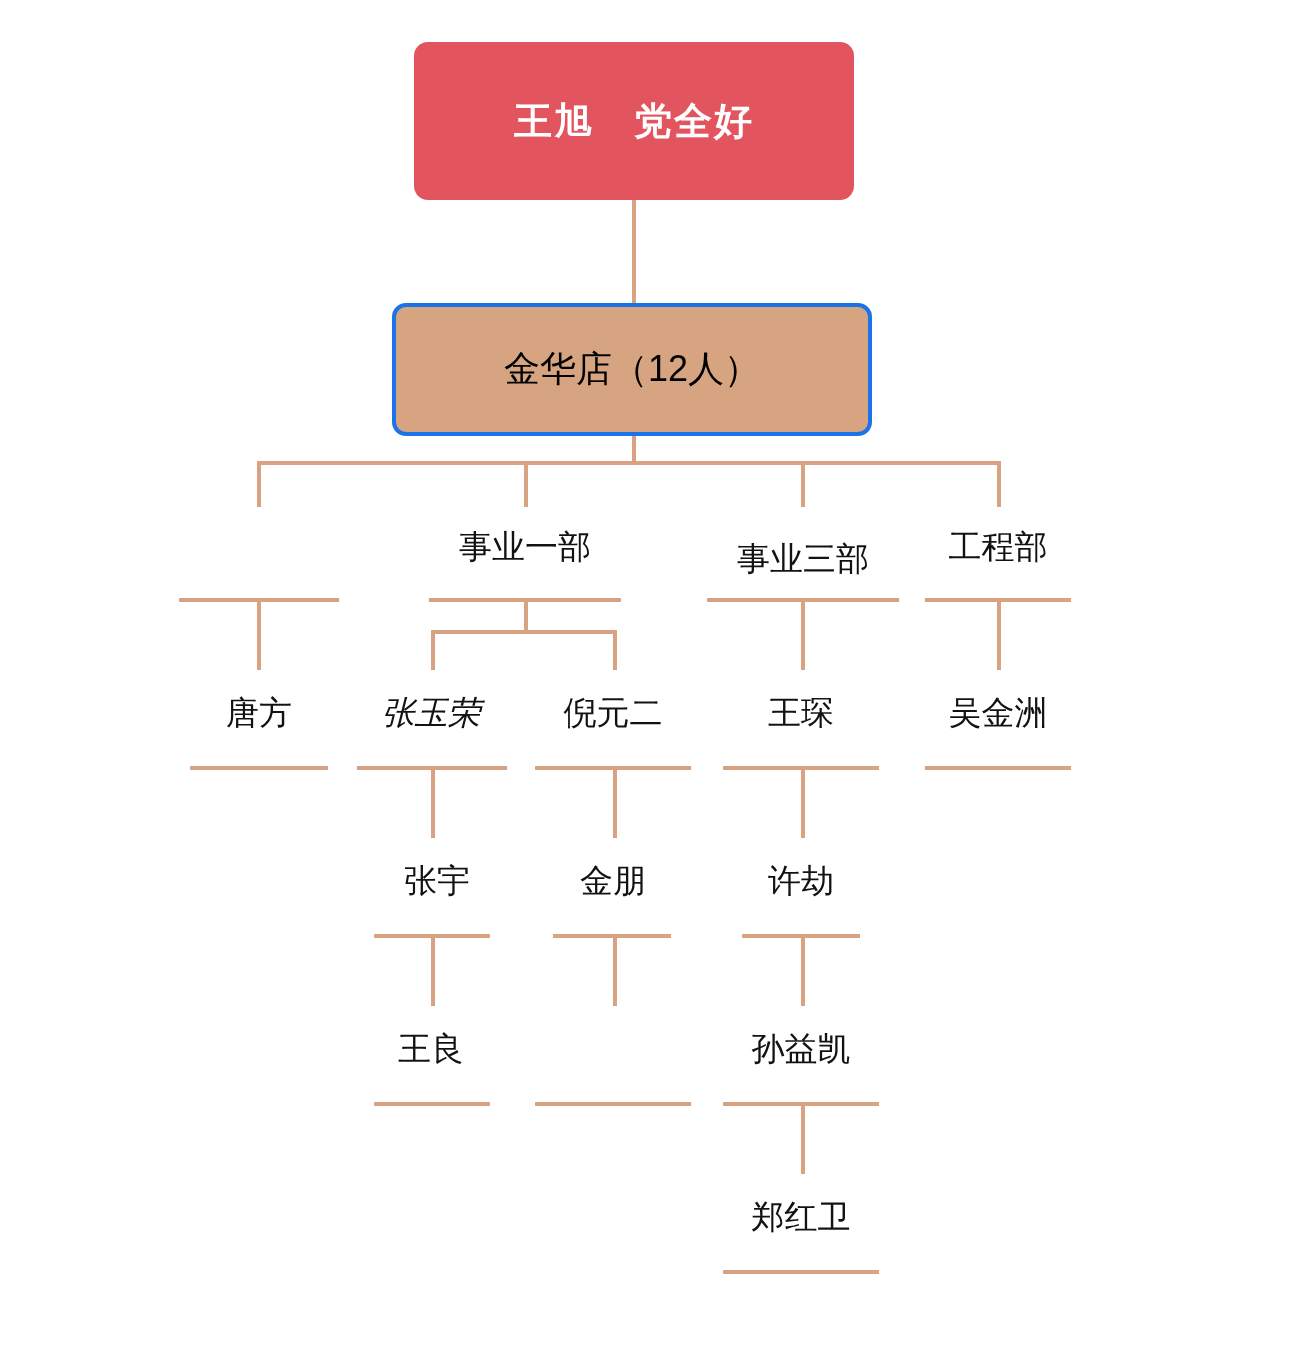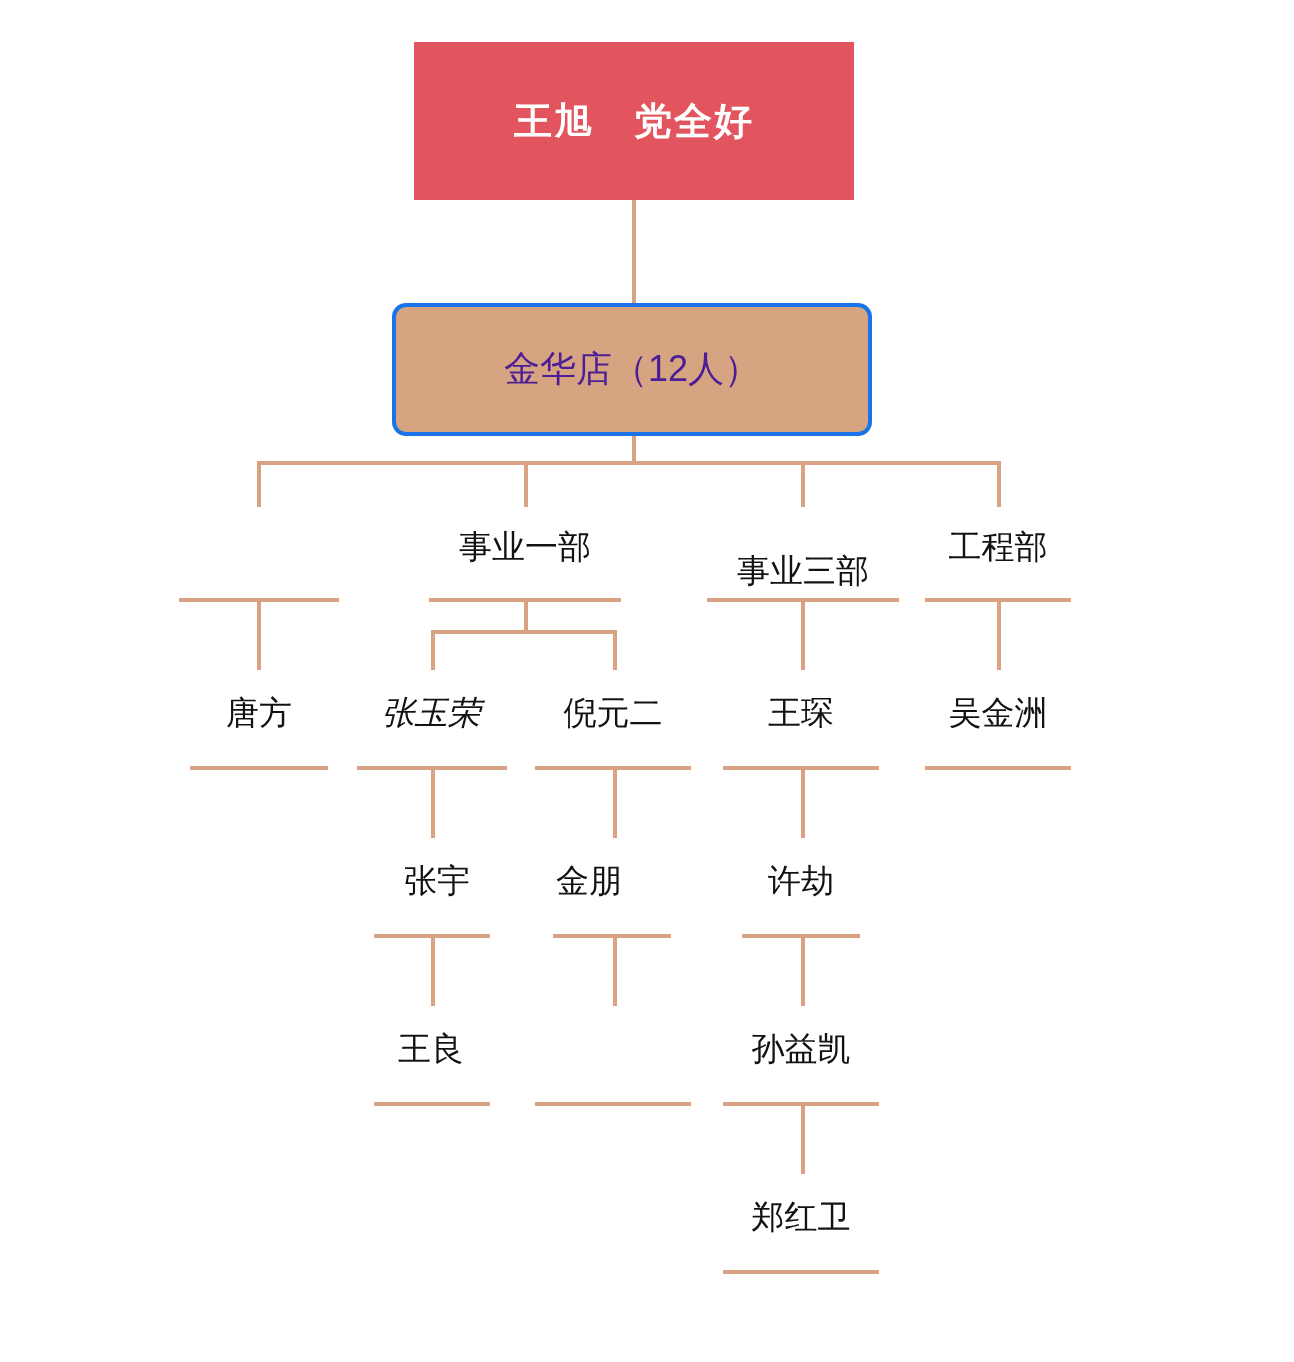--- a/index.html
+++ b/index.html
@@ -24,31 +24,31 @@
     display: flex;
     align-items: center;
     justify-content: center;
     text-align: center;
     white-space: nowrap;
   }
   
   .node-root {
     background: #e2555f;
     color: #ffffff;
-    border-radius: 0;
+    border-radius: 14px;
     font-size: 38px;
     font-weight: bold;
     letter-spacing: 2px;
   }
   
   .node-store {
     background: #d7a482;
     border: 4px solid #1a73e8;
     border-radius: 14px;
-    color: #4c1d95;
+    color: #000000;
     font-size: 36px;
   }
   
   .node-text {
     color: #121212;
     font-size: 33px;
     background: transparent;
   }
   .hline {
     position: absolute;
@@ -73,21 +73,21 @@
   <div class="node node-store" style="left:392px; top:303px; width:480px; height:133px;">金华店（12人）</div>
 
   <div class="vline" style="left:632px; top:436px; height:27px;"></div>
   <div class="hline" style="left:257px; top:461px; width:740px;"></div>
   <div class="vline" style="left:257px; top:461px; height:46px;"></div>
   <div class="vline" style="left:524px; top:461px; height:46px;"></div>
   <div class="vline" style="left:801px; top:461px; height:46px;"></div>
   <div class="vline" style="left:997px; top:461px; height:46px;"></div>
 
   <div class="node node-text" style="left:429px; top:512px; width:192px; height:70px;">事业一部</div>
-  <div class="node node-text" style="left:707px; top:536px; width:192px; height:70px;">事业三部</div>
+  <div class="node node-text" style="left:707px; top:524px; width:192px; height:70px;">事业三部</div>
   <div class="node node-text" style="left:925px; top:512px; width:146px; height:70px;">工程部</div>
 
   <div class="hline" style="left:179px; top:598px; width:160px;"></div>
   <div class="hline" style="left:429px; top:598px; width:192px;"></div>
   <div class="hline" style="left:707px; top:598px; width:192px;"></div>
   <div class="hline" style="left:925px; top:598px; width:146px;"></div>
 
   <div class="vline" style="left:257px; top:598px; height:72px;"></div>
 
   <div class="vline" style="left:524px; top:598px; height:34px;"></div>
@@ -109,21 +109,21 @@
   <div class="hline" style="left:357px; top:766px; width:150px;"></div>
   <div class="hline" style="left:535px; top:766px; width:156px;"></div>
   <div class="hline" style="left:723px; top:766px; width:156px;"></div>
   <div class="hline" style="left:925px; top:766px; width:146px;"></div>
 
   <div class="vline" style="left:431px; top:766px; height:72px;"></div>
   <div class="vline" style="left:613px; top:766px; height:72px;"></div>
   <div class="vline" style="left:801px; top:766px; height:72px;"></div>
 
   <div class="node node-text" style="left:361px; top:846px; width:152px; height:70px;">张宇</div>
-  <div class="node node-text" style="left:511px; top:846px; width:156px; height:70px;">金朋</div>
+  <div class="node node-text" style="left:535px; top:846px; width:156px; height:70px;">金朋</div>
   <div class="node node-text" style="left:723px; top:846px; width:156px; height:70px;">许劫</div>
 
   <div class="hline" style="left:374px; top:934px; width:116px;"></div>
   <div class="hline" style="left:553px; top:934px; width:118px;"></div>
   <div class="hline" style="left:742px; top:934px; width:118px;"></div>
 
   <div class="vline" style="left:431px; top:934px; height:72px;"></div>
   <div class="vline" style="left:613px; top:934px; height:72px;"></div>
   <div class="vline" style="left:801px; top:934px; height:72px;"></div>
 

